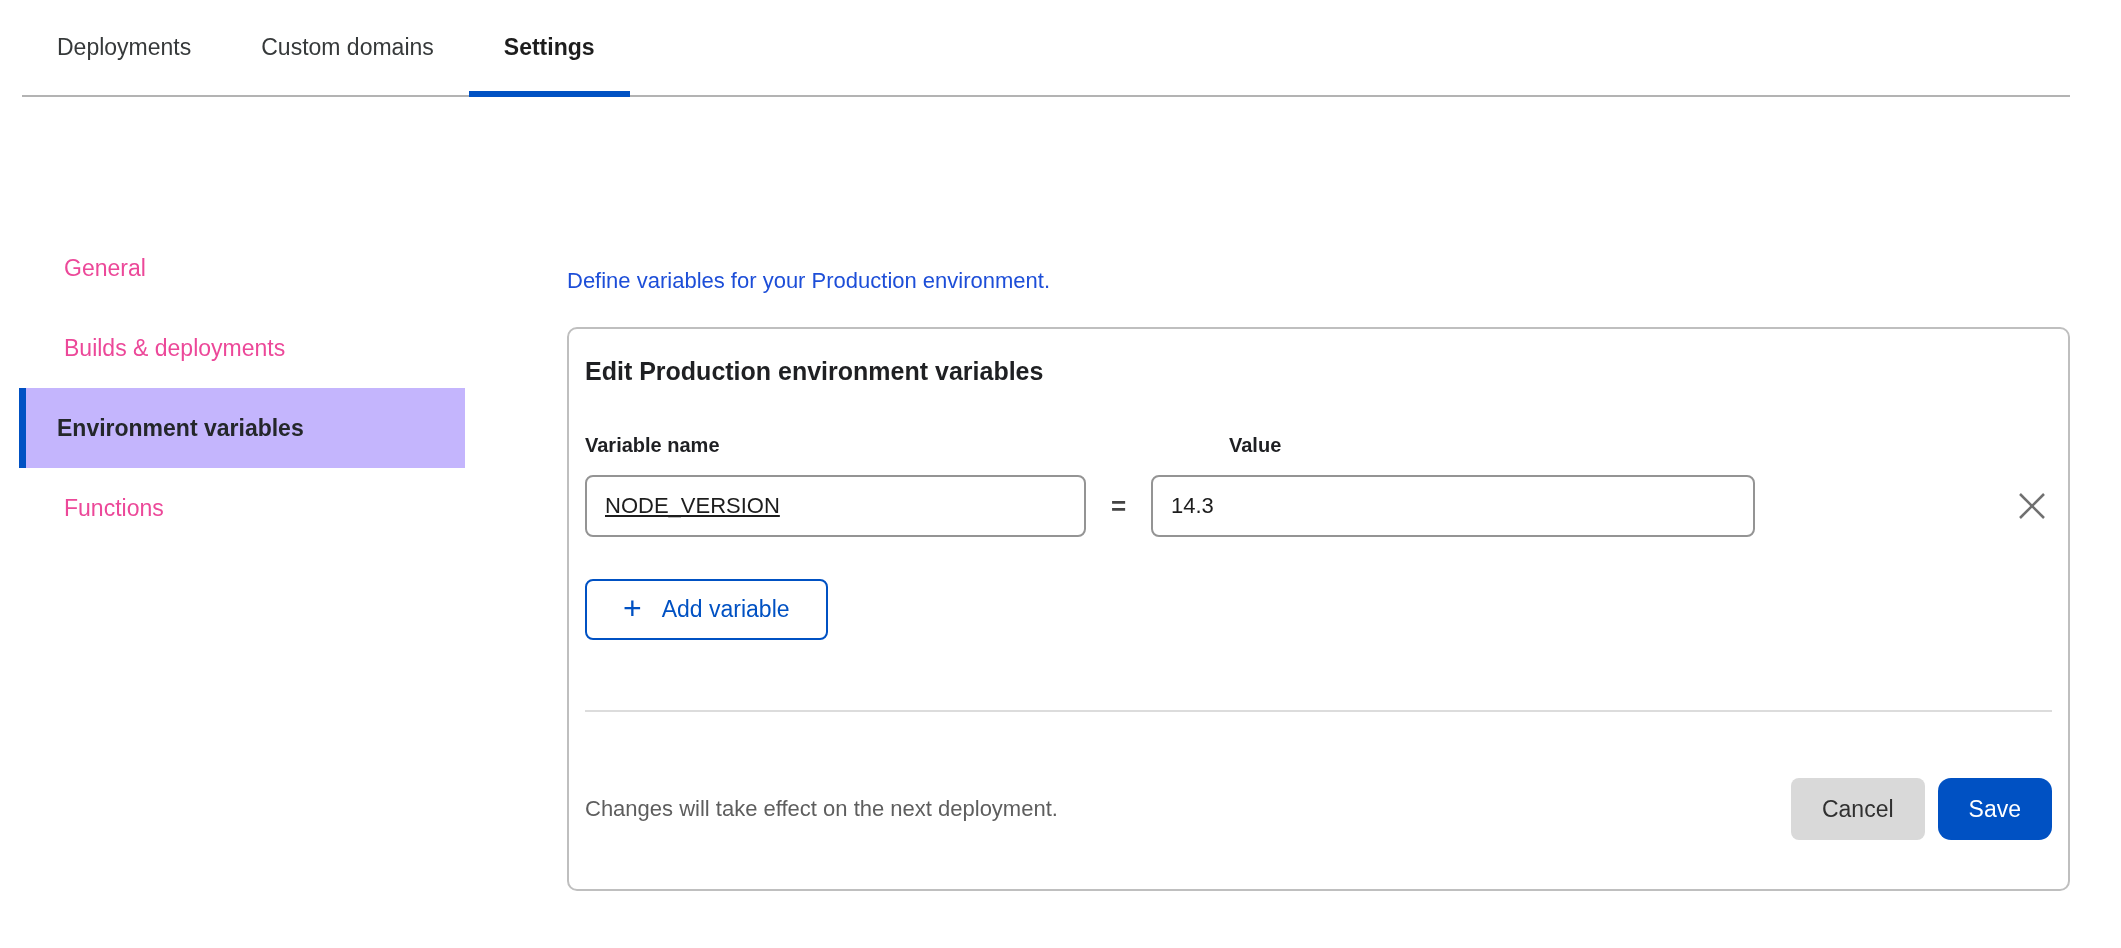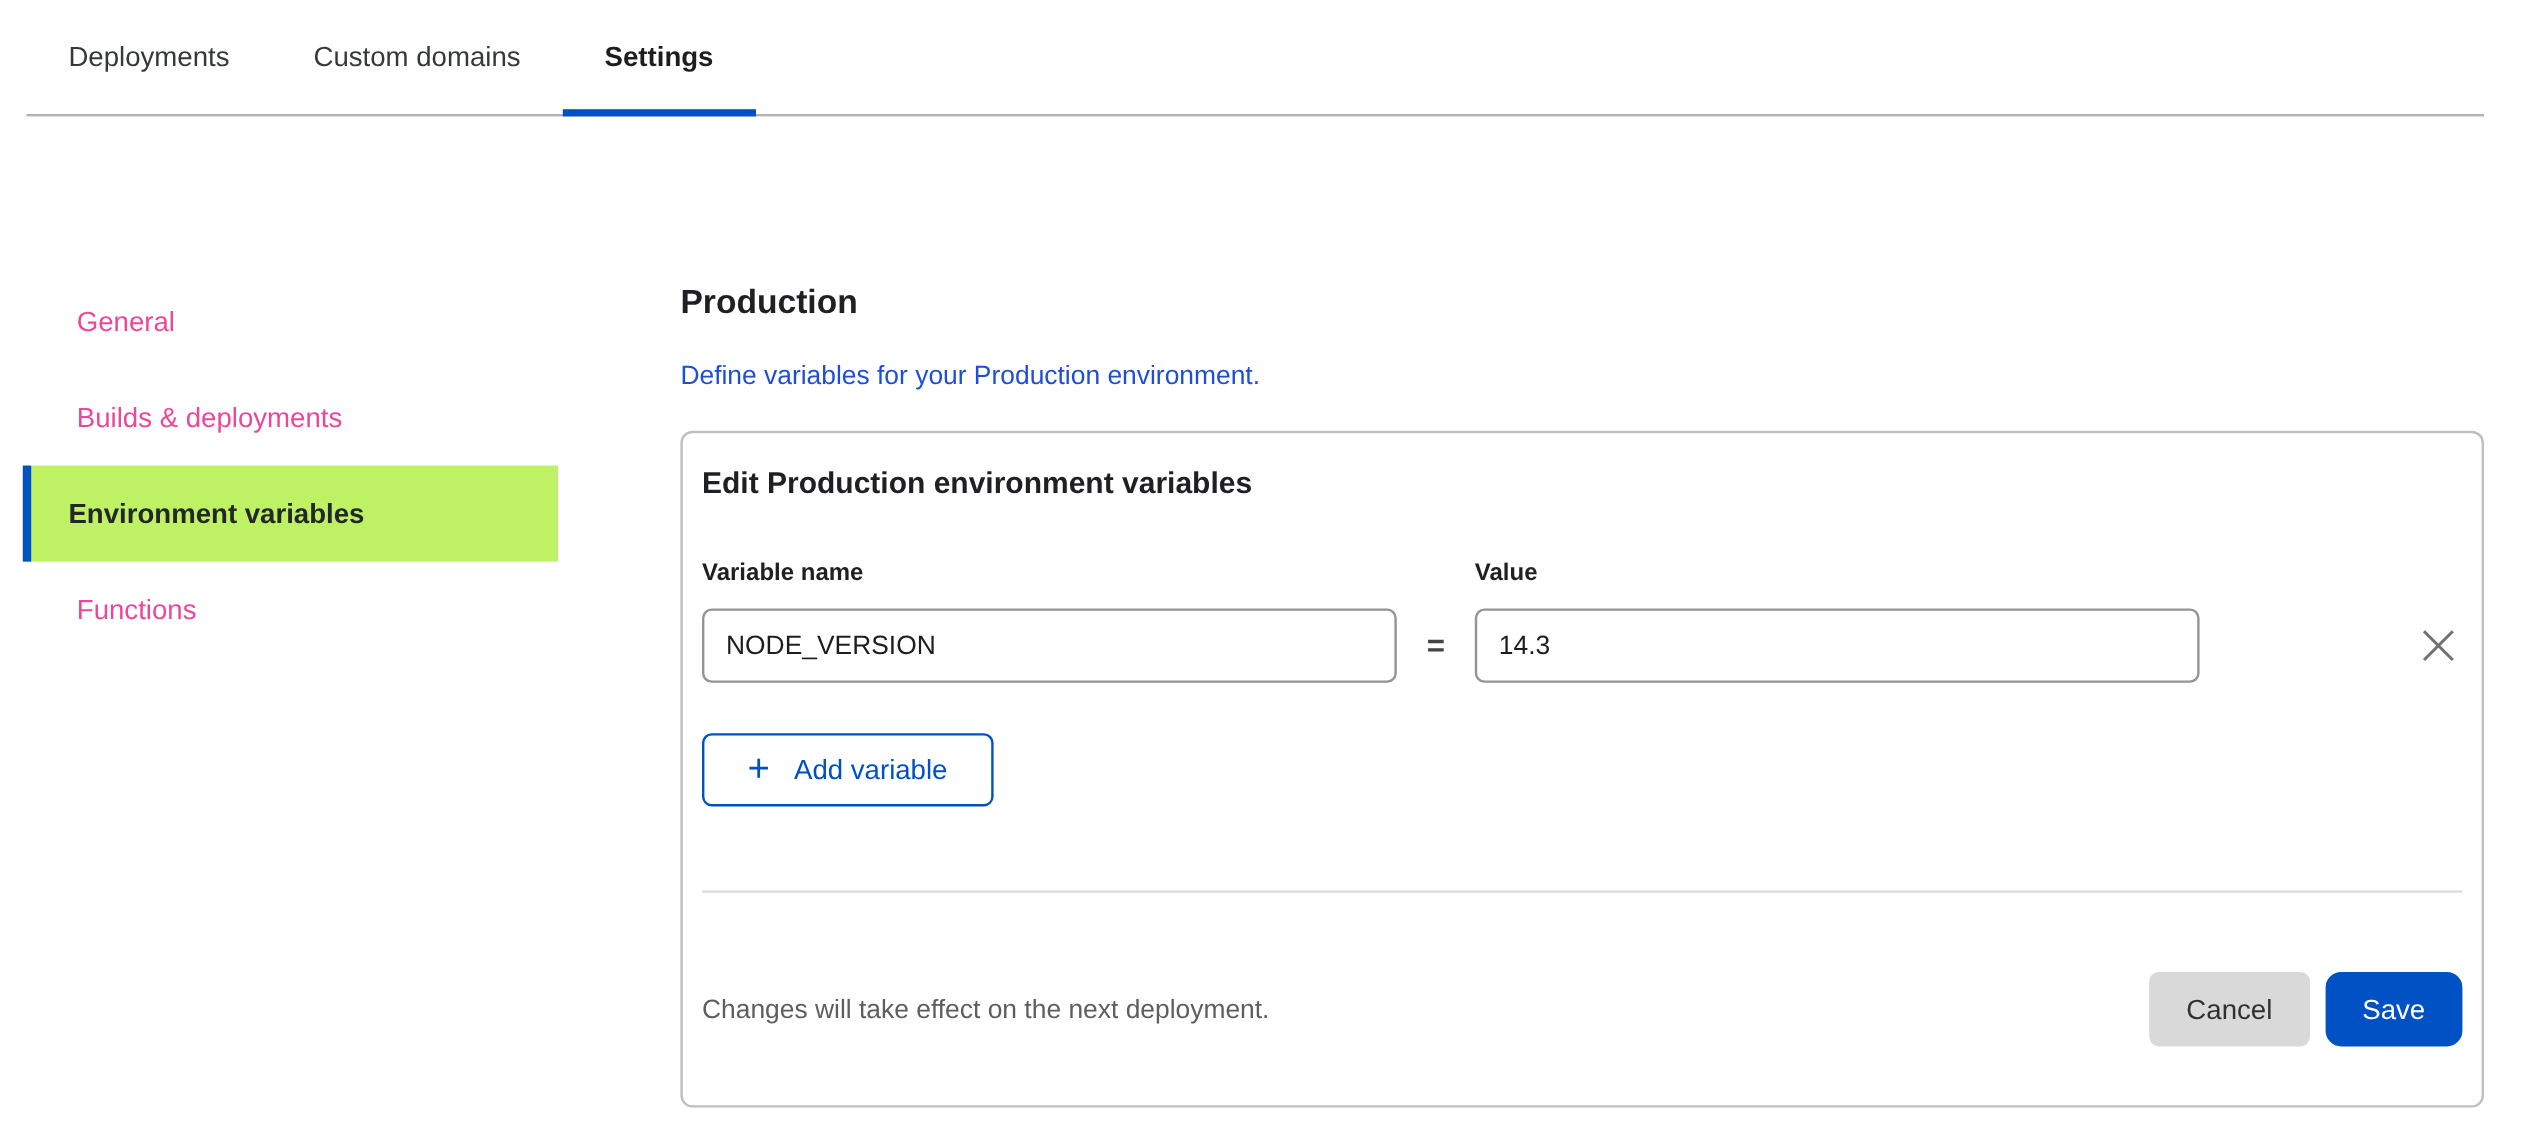--- a/index.html
+++ b/index.html
@@ -14,21 +14,21 @@
     font-size:23px; color:#36393a; cursor:pointer; white-space:nowrap; }
   .tab.active { font-weight:bold; color:#1d1d1d; }
   .tab.active::after { content:""; position:absolute; left:0; right:0; bottom:-2px;
     height:6px; background:#0051c3; }
 
   
   .sidenav { position:absolute; left:19px; top:228px; width:446px; }
   .sidenav-item { display:flex; align-items:center; height:80px;
     padding-left:38px; font-size:23px; color:#ec4899; cursor:pointer;
     border-left:7px solid transparent; }
-  .sidenav-item.active { background:#bef264; border-left-color:#0051c3;
+  .sidenav-item.active { background:#c4b5fd; border-left-color:#0051c3;
     font-weight:bold; color:#24272a; padding-left:31px; }
 
   
   .main { position:absolute; left:567px; top:236px; width:1503px; }
   .page-title { font-size:28px; font-weight:bold; color:#1f2023; line-height:1.15; }
   .page-desc { margin-top:32px; font-size:22px; color:#1d4ed8; }
 
   .card { margin-top:33px; width:1503px; height:564px; border:2px solid #bfbfbf;
     border-radius:10px; padding:16px; background:#fff; }
   .card-title { margin-top:12px; font-size:25px; font-weight:bold; color:#1f2023; }
@@ -36,21 +36,21 @@
   .labels-row { display:flex; margin-top:48px; }
   .field-label { font-size:20px; font-weight:bold; color:#1f2023; }
   .label-name { width:579px; }
   .label-spacer { width:65px; }
   .label-value { flex:1; }
 
   .var-row { display:flex; align-items:center; margin-top:18px; }
   .text-input { height:62px; border:2px solid #949494; border-radius:8px;
     padding:0 18px; font-size:22px; color:#1d1d1d;
     font-family:"Liberation Sans", sans-serif; background:#fff; outline:none; }
-  .input-name { width:579px; }
+  .input-name { width:501px;text-decoration:underline; }
   .input-value { width:604px; }
   .equals { margin:0 24px; font-size:26px; font-weight:bold; color:#444; width:17px; text-align:center; }
   .remove-btn { margin-left:auto; width:40px; height:40px; border:none; background:transparent;
     cursor:pointer; display:flex; align-items:center; justify-content:center; }
 
   .add-btn { margin-top:42px; height:61px; display:inline-flex; align-items:center;
     gap:20px; padding:0 36px; background:#fff; border:2px solid #0051c3; border-radius:8px;
     color:#0051c3; font-size:23px; cursor:pointer; font-family:"Liberation Sans", sans-serif; }
   .plus-glyph { font-size:32px; font-weight:300; line-height:1; margin-top:-3px; }
 
@@ -75,21 +75,20 @@
   </nav>
 
   <aside class="sidenav">
     <div class="sidenav-item">General</div>
     <div class="sidenav-item">Builds &amp; deployments</div>
     <div class="sidenav-item active">Environment variables</div>
     <div class="sidenav-item">Functions</div>
   </aside>
 
   <main class="main">
-    <h1 class="page-title">Production</h1>
     <p class="page-desc">Define variables for your Production environment.</p>
 
     <section class="card">
       <h2 class="card-title">Edit Production environment variables</h2>
 
       <div class="labels-row">
         <div class="field-label label-name">Variable name</div>
         <div class="label-spacer"></div>
         <div class="field-label label-value">Value</div>
       </div>

